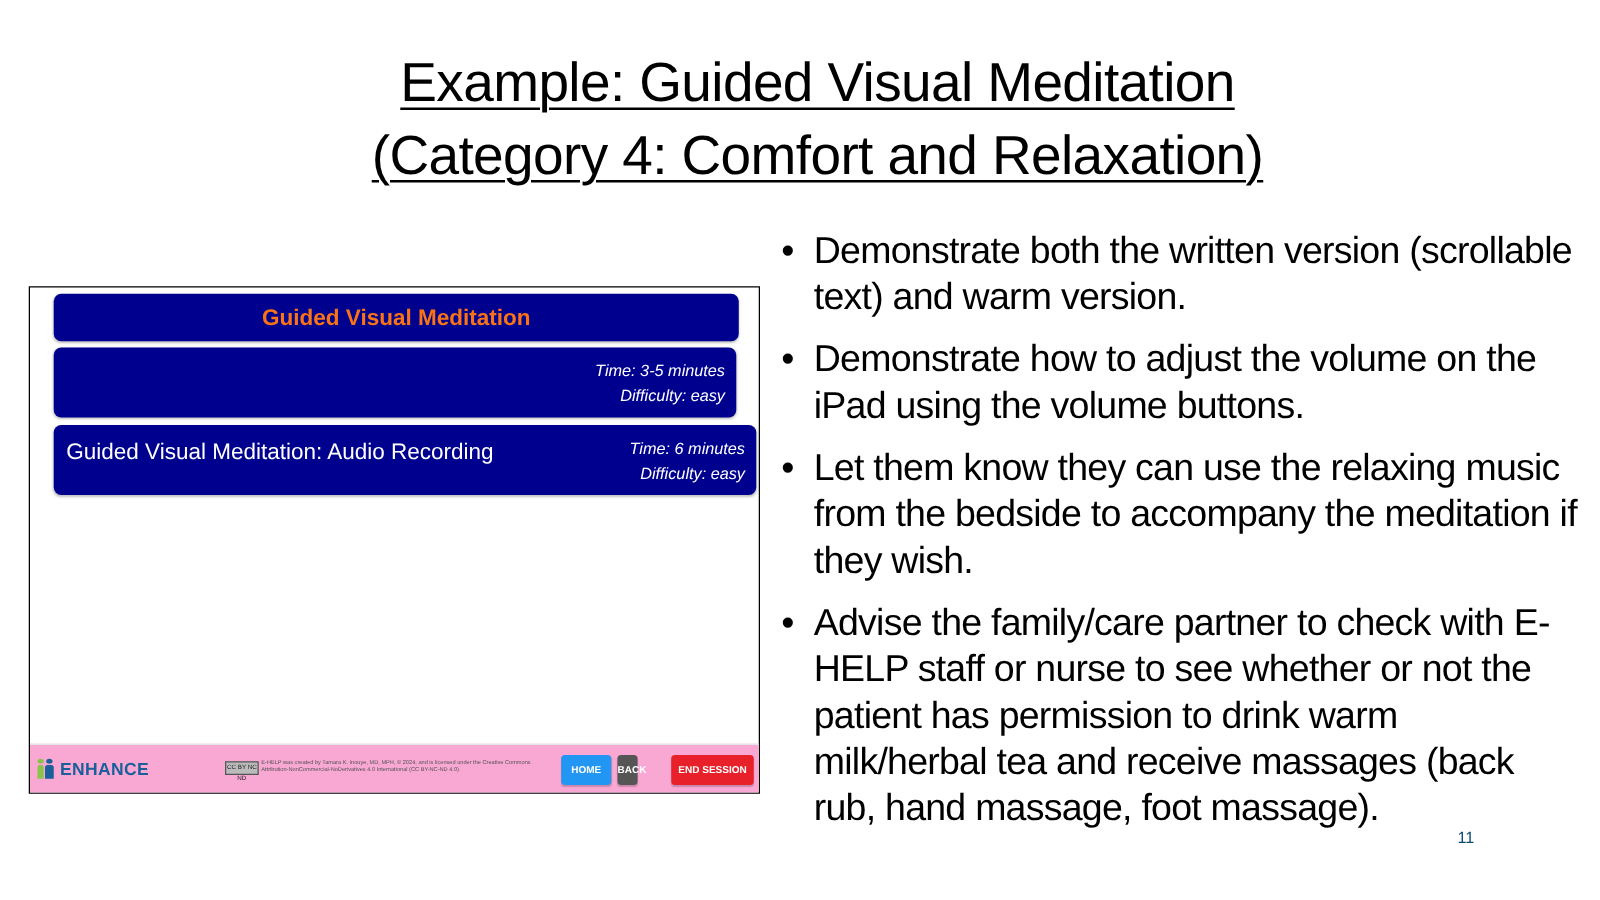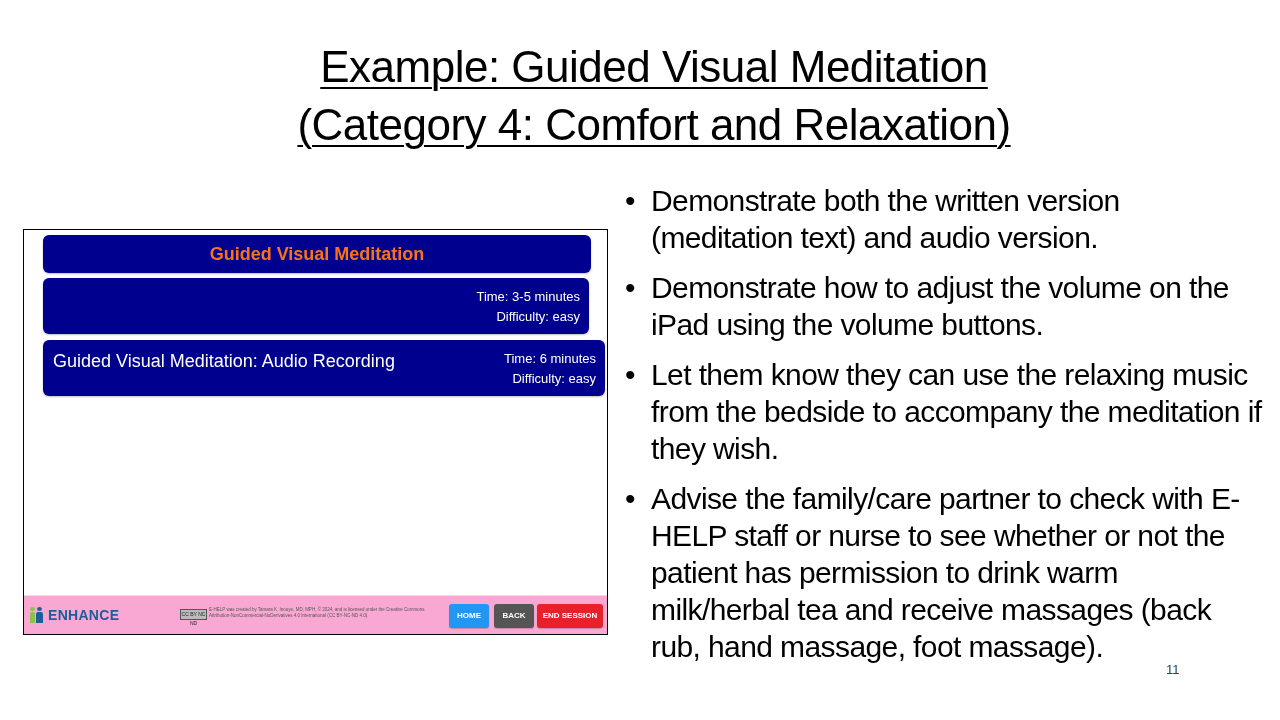--- a/index.html
+++ b/index.html
@@ -26,21 +26,21 @@
     font-size: 18px; font-weight: bold; line-height: 38px; box-shadow: 0 1px 2px rgba(0,0,0,0.25);
   }
   .activity-card {
     position: absolute; left: 19px; width: 546px; height: 56px;
     background: #00008f; border-radius: 6px; color: #fff; box-shadow: 0 1px 2px rgba(0,0,0,0.25);
   }
   .activity-card .card-title {
     position: absolute; left: 10px; top: 10px; font-size: 18px; line-height: 22px;
   }
   .activity-card .card-meta {
-    position: absolute; right: 9px; top: 9px; text-align: right; font-size: 13px; line-height: 20px;
+    position: absolute; right: 9px; top: 9px; text-align: right; font-size: 13px; line-height: 20px; font-style: italic;
   }
   .app-footer {
     position: absolute; left: 0; bottom: 0; width: 100%; height: 38px;
     background: #f9a8d4; border-top: 1px solid #e3e5e8;
   }
   .logo { position: absolute; left: 6px; top: 11px; display: flex; align-items: center; }
   .logo-mark { width: 16px; height: 16px; position: relative; margin-right: 2px; }
   .logo-mark .p1 { position: absolute; left: 0; top: 5px; width: 5px; height: 11px; background: #8bc34a; border-radius: 2px 2px 0 0; }
   .logo-mark .p1h { position: absolute; left: 0; top: 0; width: 5px; height: 4px; background: #8bc34a; border-radius: 50%; }
   .logo-mark .p2 { position: absolute; left: 6px; top: 5px; width: 7px; height: 11px; background: #1a5e9a; border-radius: 2px 2px 0 0; }
@@ -51,21 +51,21 @@
     border: 1px solid #555; background: #bbb; font-size: 5px; line-height: 9px; text-align: center; color: #222;
   }
   .license {
     position: absolute; left: 185px; top: 11px; width: 230px; font-size: 4.5px; line-height: 6px; color: #555;
   }
   .btn {
     position: absolute; top: 8px; height: 24px; border-radius: 3px; color: #fff;
     font-size: 8px; font-weight: bold; line-height: 24px; text-align: center; box-shadow: 0 1px 1px rgba(0,0,0,0.2);
   }
   .btn-home { left: 425px; width: 40px; background: #2196f3; }
-  .btn-back { left: 470px; width: 40px; background: #555555; }
+  .btn-back { left: 470px; width: 16px; background: #555555; }
   .btn-end { left: 513px; width: 66px; background: #e8202a; }
 
   
   .bullets {
     position: absolute; left: 623px; top: 182px; width: 640px; margin: 0; padding: 0; list-style: none;
     font-family: "Liberation Sans Narrow", "Liberation Sans", sans-serif;
     font-size: 30px; line-height: 37px; letter-spacing: -0.6px;
   }
   .bullets li { position: relative; padding-left: 28px; margin-bottom: 13px; }
   .bullets li .dot { position: absolute; left: 2px; top: 0; }
@@ -111,19 +111,19 @@
     </div>
     <div class="cc-badge">CC BY NC ND</div>
     <div class="license">E-HELP was created by Tamara K. Inouye, MD, MPH, © 2024, and is licensed under the Creative Commons Attribution-NonCommercial-NoDerivatives 4.0 International (CC BY-NC-ND 4.0).</div>
     <div class="btn btn-home">HOME</div>
     <div class="btn btn-back">BACK</div>
     <div class="btn btn-end">END SESSION</div>
   </div>
 </div>
 
 <ul class="bullets">
-  <li><span class="dot">•</span><span>Demonstrate both the written version (meditation text) and audio version.</span></li>
+  <li><span class="dot">•</span><span>Demonstrate both the written version (scrollable text) and warm version.</span></li>
   <li><span class="dot">•</span><span>Demonstrate how to adjust the volume on the iPad using the volume buttons.</span></li>
   <li><span class="dot">•</span><span>Let them know they can use the relaxing music from the bedside to accompany the meditation if they wish.</span></li>
   <li><span class="dot">•</span><span>Advise the family/care partner to check with E-HELP staff or nurse to see whether or not the patient has permission to drink warm milk/herbal tea and receive massages (back rub, hand massage, foot massage).</span></li>
 </ul>
 
 <div class="page-num">11</div>
 
 </body></html>

